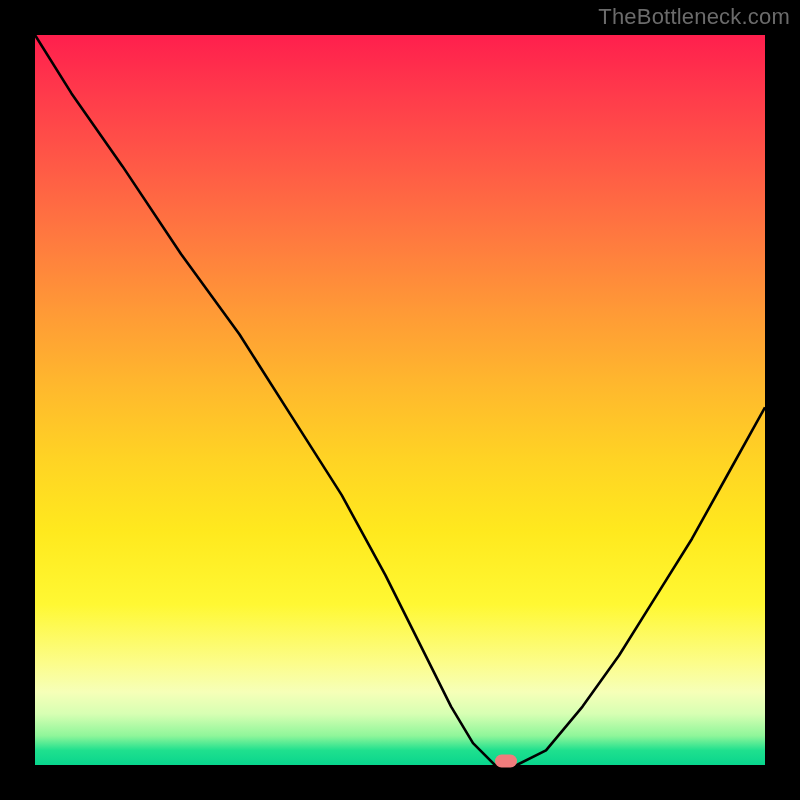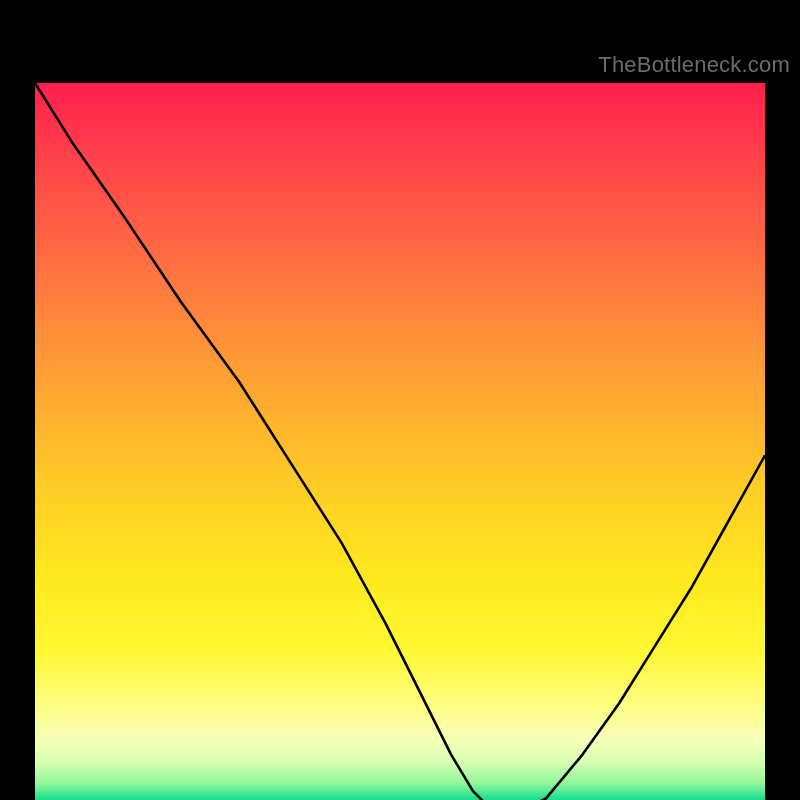--- a/index.html
+++ b/index.html
@@ -9,21 +9,20 @@
     height: 800px;
     background: #000;
     overflow: hidden;
     font-family: Arial, Helvetica, sans-serif;
   }
   .frame {
     position: relative;
     width: 800px;
     height: 581px;
     background: #000;
-    margin-top: 48px;
   }
   .watermark {
     position: absolute;
     top: 4px;
     right: 10px;
     color: #6b6b6b;
     font-size: 22px;
     font-weight: 500;
     letter-spacing: 0.2px;
     z-index: 4;

